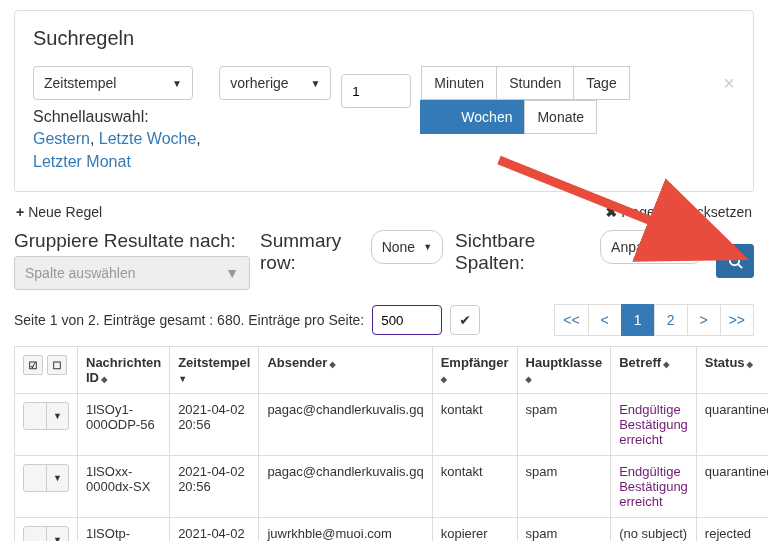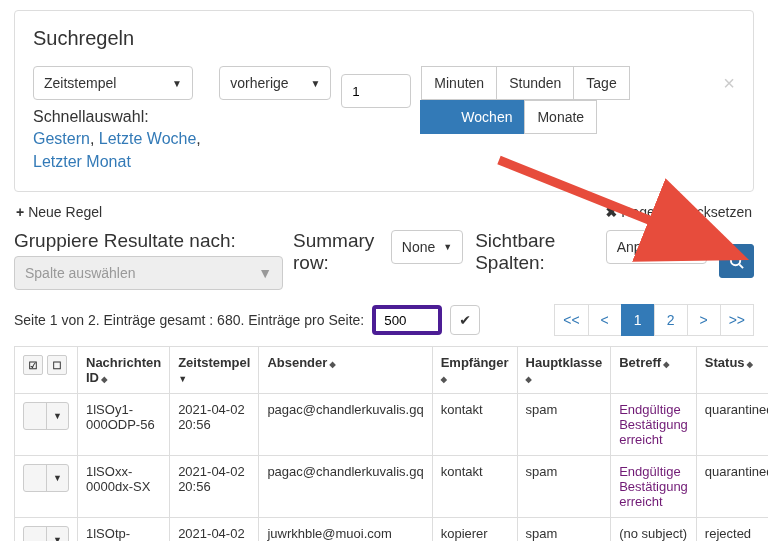--- a/index.html
+++ b/index.html
@@ -16,28 +16,28 @@
 .btn { border: 1px solid #ccc; background: #fff; padding: 0 12px; height: 34px; display: flex; align-items: center; cursor: pointer; margin-left: -1px; font-size: 14px; }
 .btn:first-child { margin-left: 0; }
 .btn.primary { background: #337ab7; color: #fff; border-color: #337ab7; padding-left: 40px; }
 .close-x { color: #ccc; font-size: 20px; margin-left: 8px; padding-top: 6px; cursor: pointer; }
 .quick { font-size: 16px; margin-top: 6px; max-width: 180px; line-height: 1.4; }
 .quick a { color: #337ab7; text-decoration: none; }
 .action-row { display: flex; justify-content: space-between; margin: 12px 2px 10px; font-size: 14px; }
 .link-btn { cursor: pointer; color: #333; display: flex; align-items: center; gap: 4px; }
 .filter-row { display: flex; align-items: flex-start; gap: 10px; margin-bottom: 14px; }
 .group-label { font-size: 19px; margin-bottom: 4px; }
-.group-select { width: 269px; height: 34px; border: 1px solid #ccc; border-radius: 4px; background: #eee; color: #999; display: flex; align-items: center; justify-content: space-between; padding: 0 10px; }
+.group-select { width: 236px; height: 34px; border: 1px solid #ccc; border-radius: 4px; background: #eee; color: #999; display: flex; align-items: center; justify-content: space-between; padding: 0 10px; }
 .right-filters { margin-left: auto; display: flex; align-items: flex-end; gap: 12px; }
 .small-col { display: flex; }
-.dropdown-btn { border: 1px solid #ccc; border-radius: 4px; height: 34px; display: flex; align-items: center; gap: 8px; padding: 0 10px; cursor: pointer; background: #fff; }
+.dropdown-btn { border: 1px solid #ccc; border-radius: 12px; height: 34px; display: flex; align-items: center; gap: 8px; padding: 0 10px; cursor: pointer; background: #fff; }
 .search-btn { background: #2e6da4; color: #fff; border: 1px solid #2e6da4; height: 34px; width: 40px; display: flex; align-items: center; justify-content: center; border-radius: 3px; cursor: pointer; }
 .page-row { display: flex; align-items: center; gap: 8px; margin-bottom: 10px; }
 .page-info { font-size: 14px; }
-.page-input { width: 70px; height: 30px; border: 4px solid #4c1d95; border-radius: 4px; padding: 0 8px; }
+.page-input { width: 70px; height: 30px; border: 1px solid #4c1d95; border-radius: 4px; padding: 0 8px; }
 .check-btn { width: 30px; height: 30px; border: 1px solid #ccc; border-radius: 4px; background: #fff; display: flex; align-items: center; justify-content: center; cursor: pointer; }
 .pager { margin-left: auto; display: flex; }
 .pager .pg { border: 1px solid #ddd; height: 32px; min-width: 34px; display: flex; align-items: center; justify-content: center; color: #337ab7; margin-left: -1px; cursor: pointer; padding: 0 8px; }
 .pager .pg.active { background: #337ab7; color: #fff; border-color: #337ab7; }
 table { width: 100%; border-collapse: collapse; font-size: 13px; }
 th, td { border: 1px solid #ddd; padding: 8px; text-align: left; vertical-align: top; }
 th { font-weight: 700; }
 .sort::after { content: " ◆"; font-size: 8px; color: #555; }
 .row-check { display: flex; border: 1px solid #ccc; border-radius: 3px; overflow: hidden; background: #f5f5f5; width: 46px; }
 .row-check .cb { width: 24px; height: 26px; display: flex; align-items: center; justify-content: center; border-right: 1px solid #ccc; }

